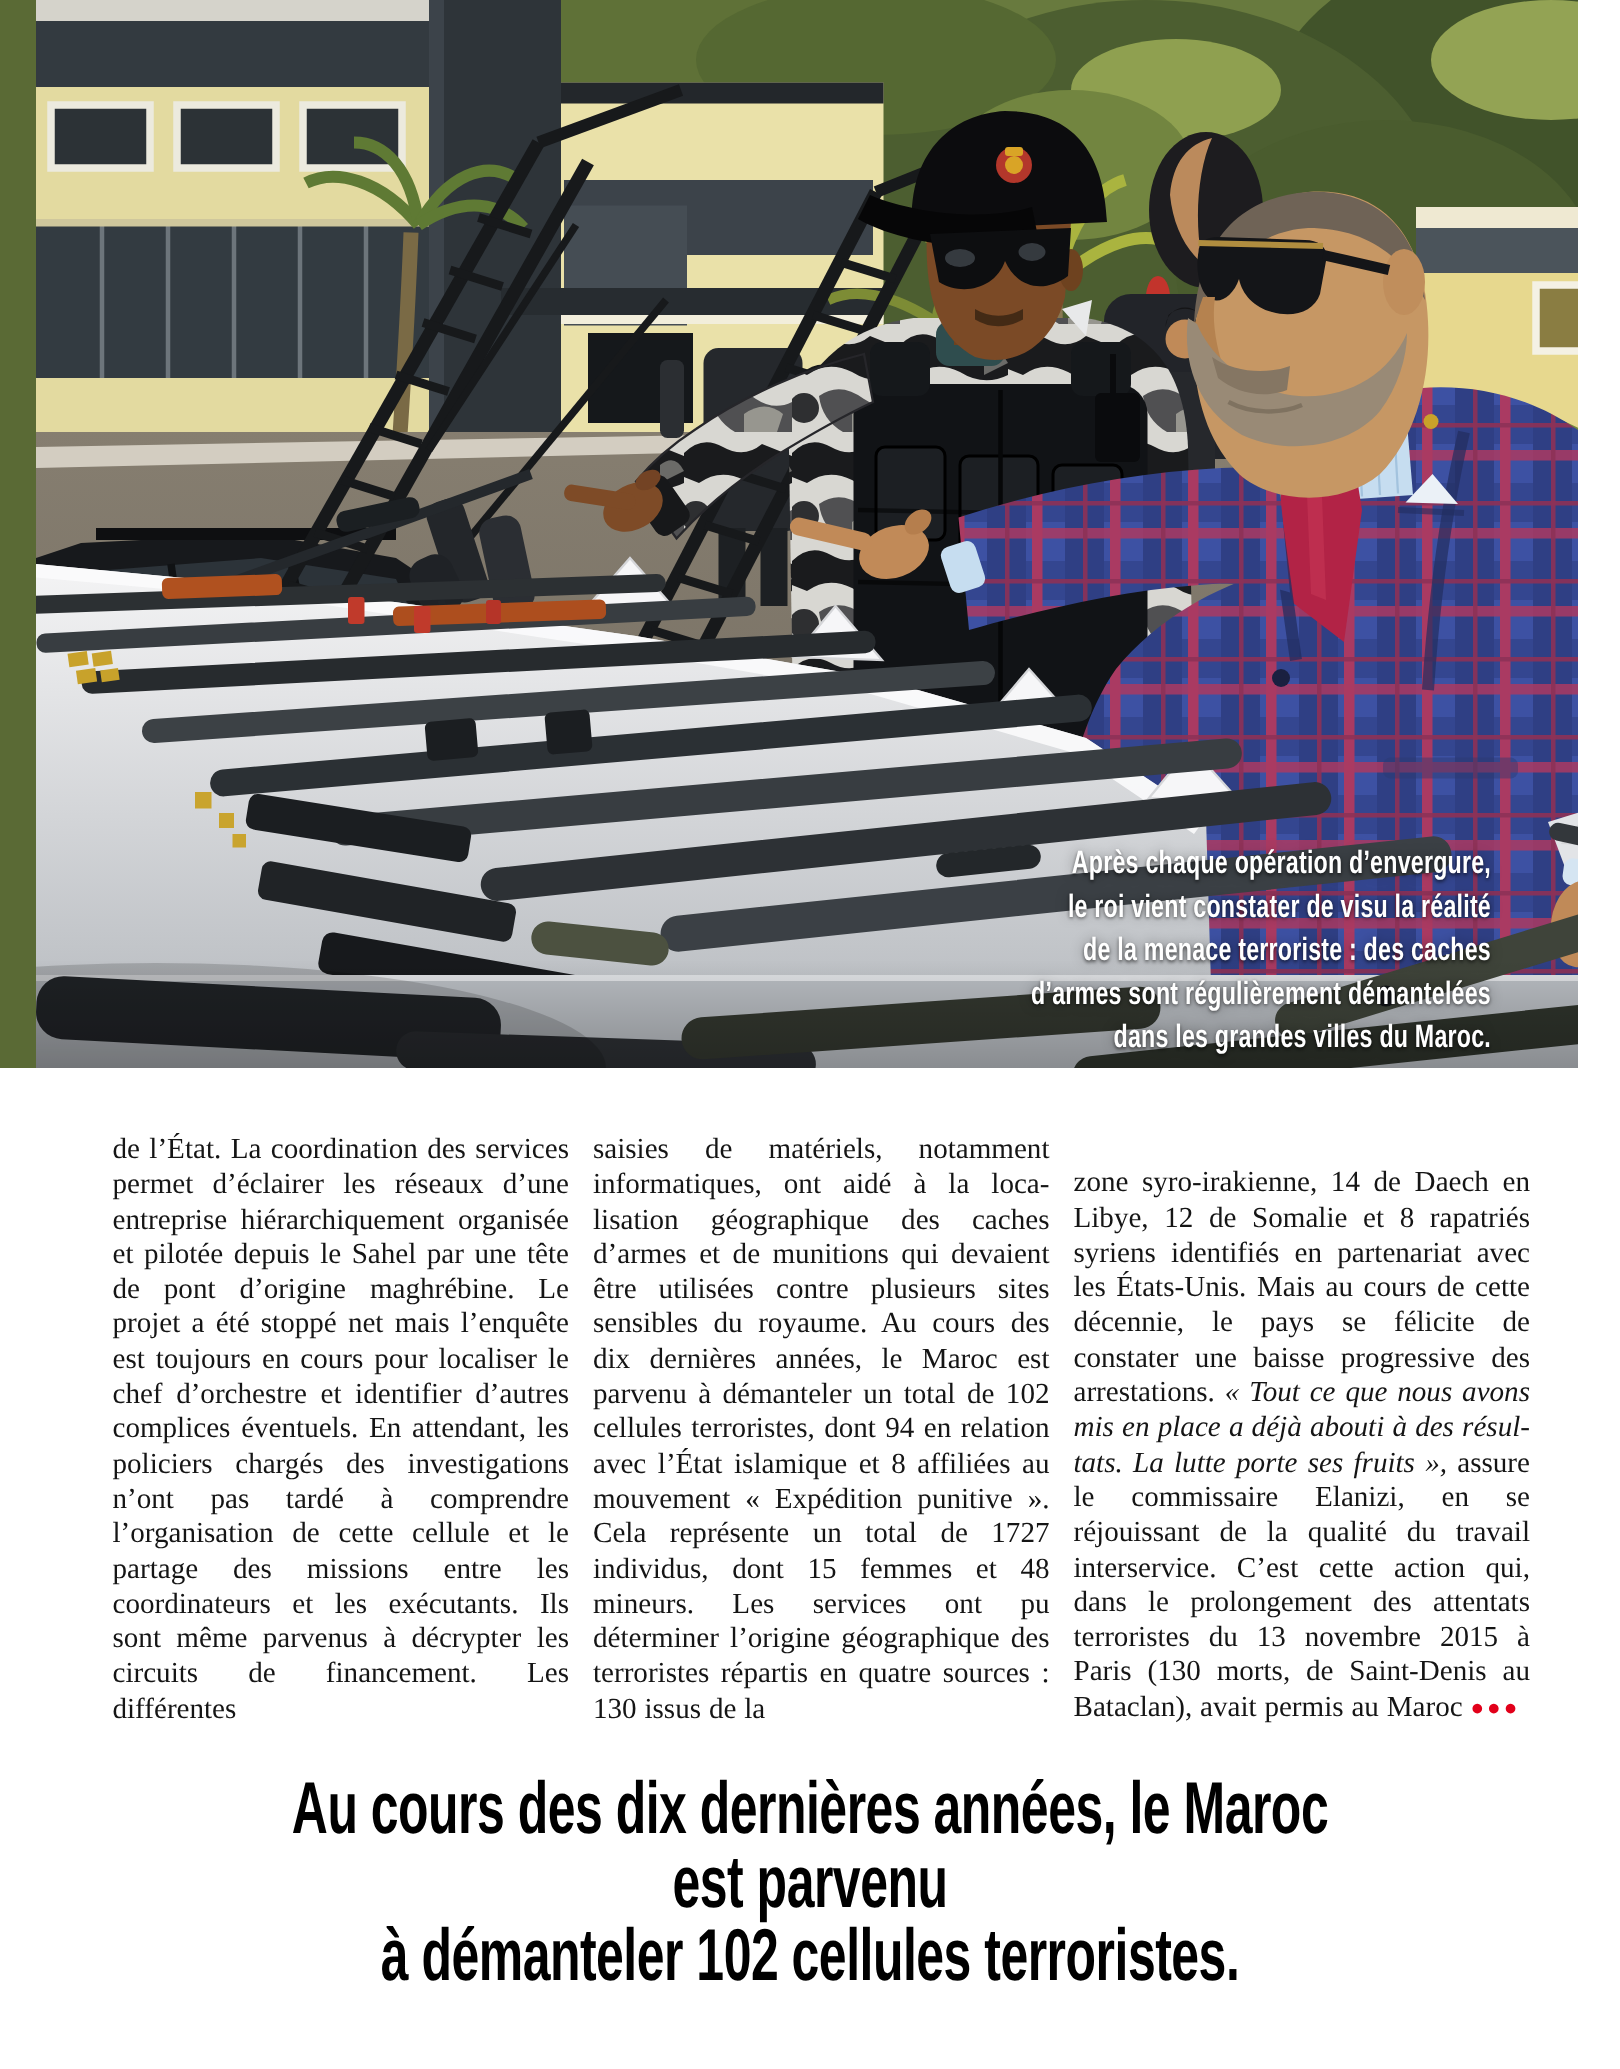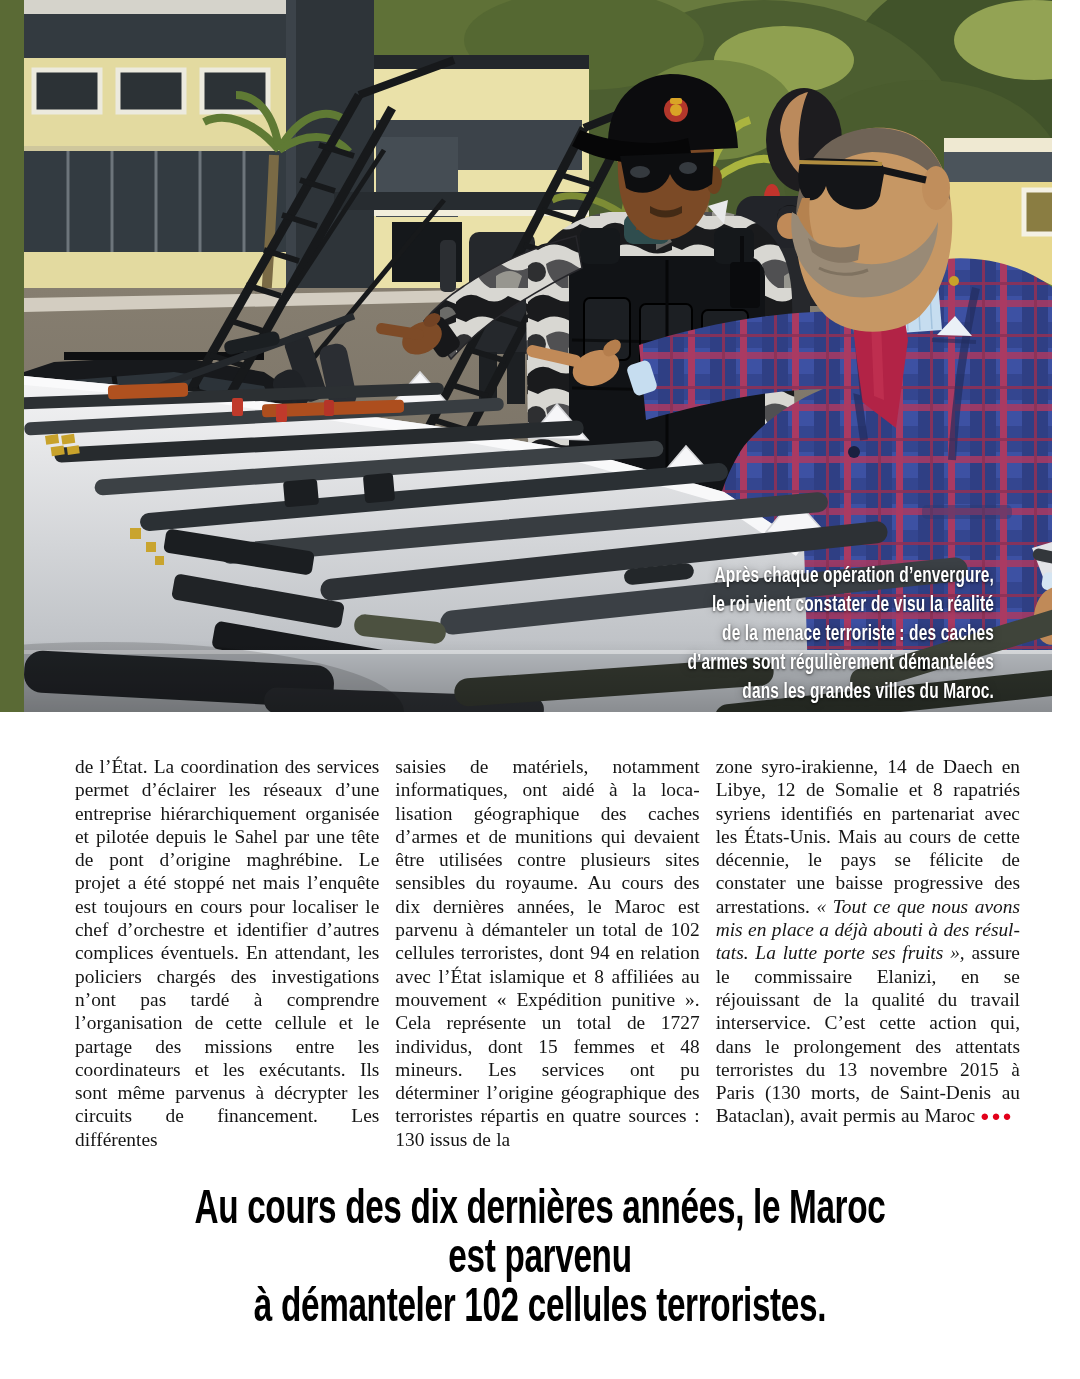--- a/index.html
+++ b/index.html
@@ -17,20 +17,21 @@
     text-align:right;color:#fff;
     font-family:"Liberation Sans", sans-serif;font-weight:700;
     font-size:21.5px;line-height:29px;letter-spacing:.2px;
     transform:scaleX(.72);transform-origin:right center;
     text-shadow:0 1px 3px rgba(0,0,0,.6),0 0 10px rgba(0,0,0,.35);
   }
   
   .article{
     display:flex;gap:16px;box-sizing:border-box;
     padding:43px 60px 0 75px;
+    align-items:flex-end;
   }
   .col{
     flex:1;margin:0;text-align:justify;
     font-size:19.4px;line-height:23.3px;color:#151515;
     word-spacing:.02em;
   }
   .col .q{font-style:italic;}
   .dots{color:#e2001a;font-size:15px;letter-spacing:2px;vertical-align:1px;white-space:nowrap;}
   
   .headline{

